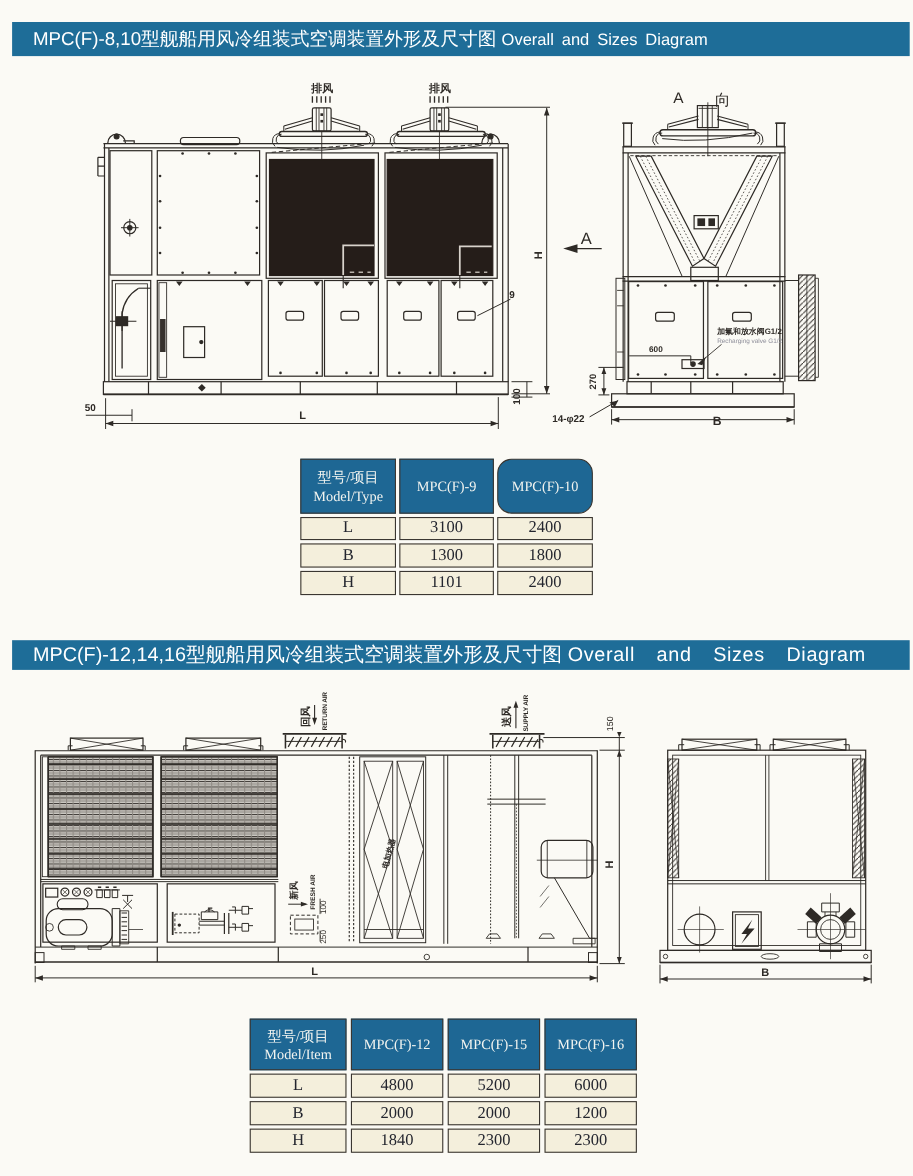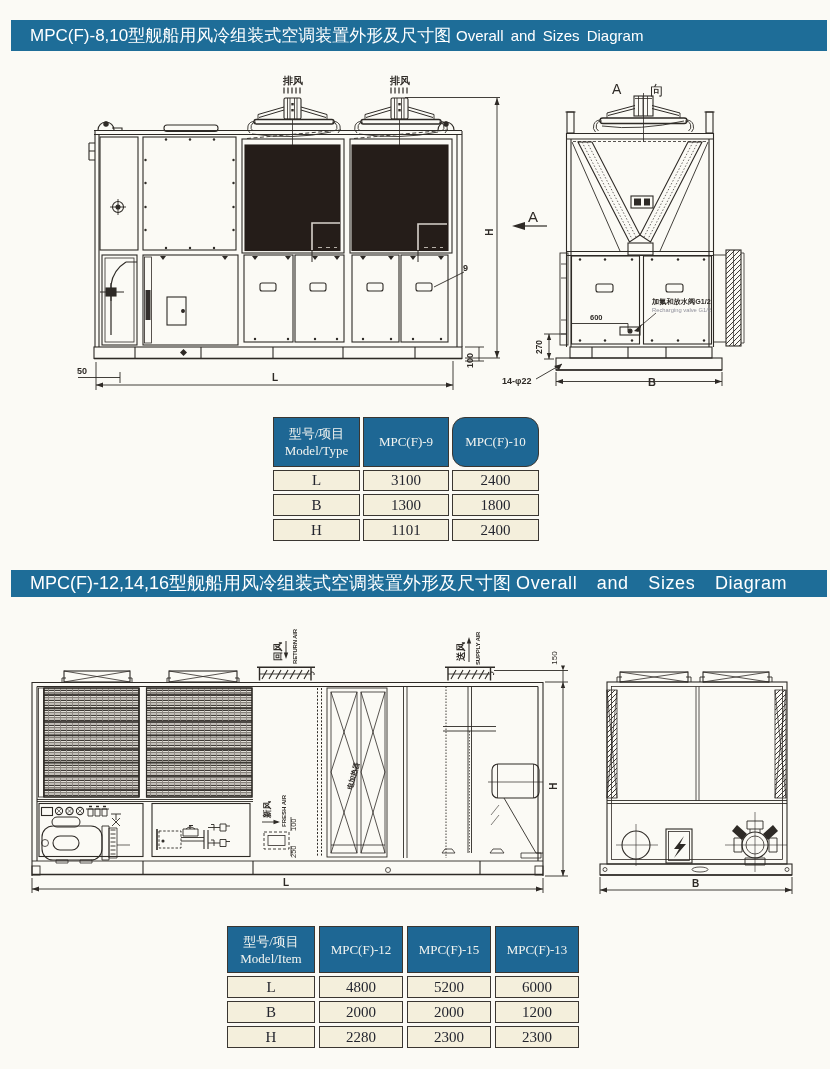--- a/index.html
+++ b/index.html
@@ -10,21 +10,21 @@
 table.spec td{border:1px solid #3a3631;text-align:center;vertical-align:middle;padding:0;}
 td.hd{background:#1e6794;color:#f2f4f0;font-size:13px;}
 td.dt{background:#f4efdc;color:#23252e;font-size:15px;}
 svg{position:absolute;left:0;top:0;}
 </style>
 </head>
 <body>
 
 <div class="bar" style="top:20px;height:31px;line-height:31px;">MPC(F)-8,10型舰船用风冷组装式空调装置外形及尺寸图 <span class="en">Overall and Sizes Diagram</span></div>
 
-<div class="bar b2" style="top:570px;height:27px;line-height:27px;">MPC(F)-12,14,16型舰船用风冷组装式空调装置外形及尺寸图 <span class="en">Overall and Sizes Diagram</span></div>
+<div class="bar b2" style="top:582px;height:27px;line-height:27px;">MPC(F)-12,14,16型舰船用风冷组装式空调装置外形及尺寸图 <span class="en">Overall and Sizes Diagram</span></div>
 
 <table class="spec" style="left:270px;top:414px;">
 <tbody>
       <tr>
         <td class="hd" style="width:85px;height:48px;">型号/项目<br>Model/Type</td>
         <td class="hd" style="width:84px;">MPC(F)-9</td>
         <td class="hd" style="width:85px;border-radius:13px;">MPC(F)-10</td>
       </tr>
 <tr>
         <td class="dt" style="height:19px;">L</td>
@@ -43,37 +43,37 @@
       </tr>
 </tbody>
   </table>
 
 <table class="spec" style="left:223px;top:923px;border-spacing:4px 3px;">
 <tbody>
       <tr>
         <td class="hd" style="width:86px;height:45px;">型号/项目<br>Model/Item</td>
         <td class="hd" style="width:82px;">MPC(F)-12</td>
         <td class="hd" style="width:82px;">MPC(F)-15</td>
-        <td class="hd" style="width:82px;">MPC(F)-13</td>
+        <td class="hd" style="width:82px;">MPC(F)-16</td>
       </tr>
 <tr>
         <td class="dt" style="height:20px;">L</td>
         <td class="dt">4800</td>
         <td class="dt">5200</td>
         <td class="dt">6000</td>
       </tr>
 <tr>
         <td class="dt" style="height:20px;">B</td>
         <td class="dt">2000</td>
         <td class="dt">2000</td>
         <td class="dt">1200</td>
       </tr>
 <tr>
         <td class="dt" style="height:20px;">H</td>
-        <td class="dt">2280</td>
+        <td class="dt">1840</td>
         <td class="dt">2300</td>
         <td class="dt">2300</td>
       </tr>
 </tbody>
   </table>
 
 <svg width="830" height="1069" viewBox="0 0 830 1069">
 <defs>
 <pattern id="coil" width="6" height="5" patternUnits="userSpaceOnUse">
 <rect width="6" height="5" fill="#e5e2db"></rect>

